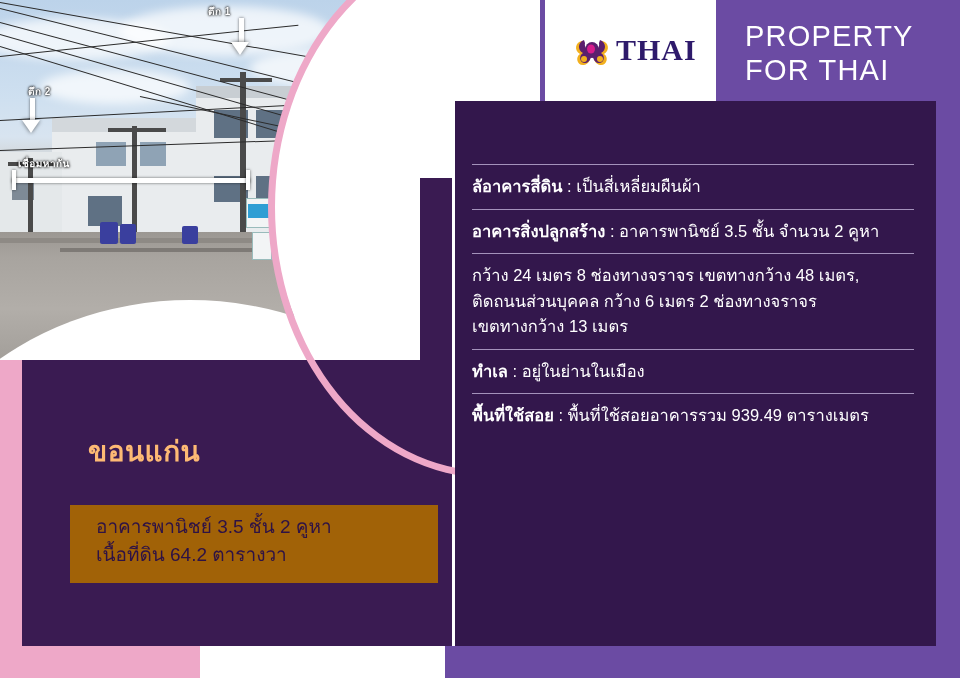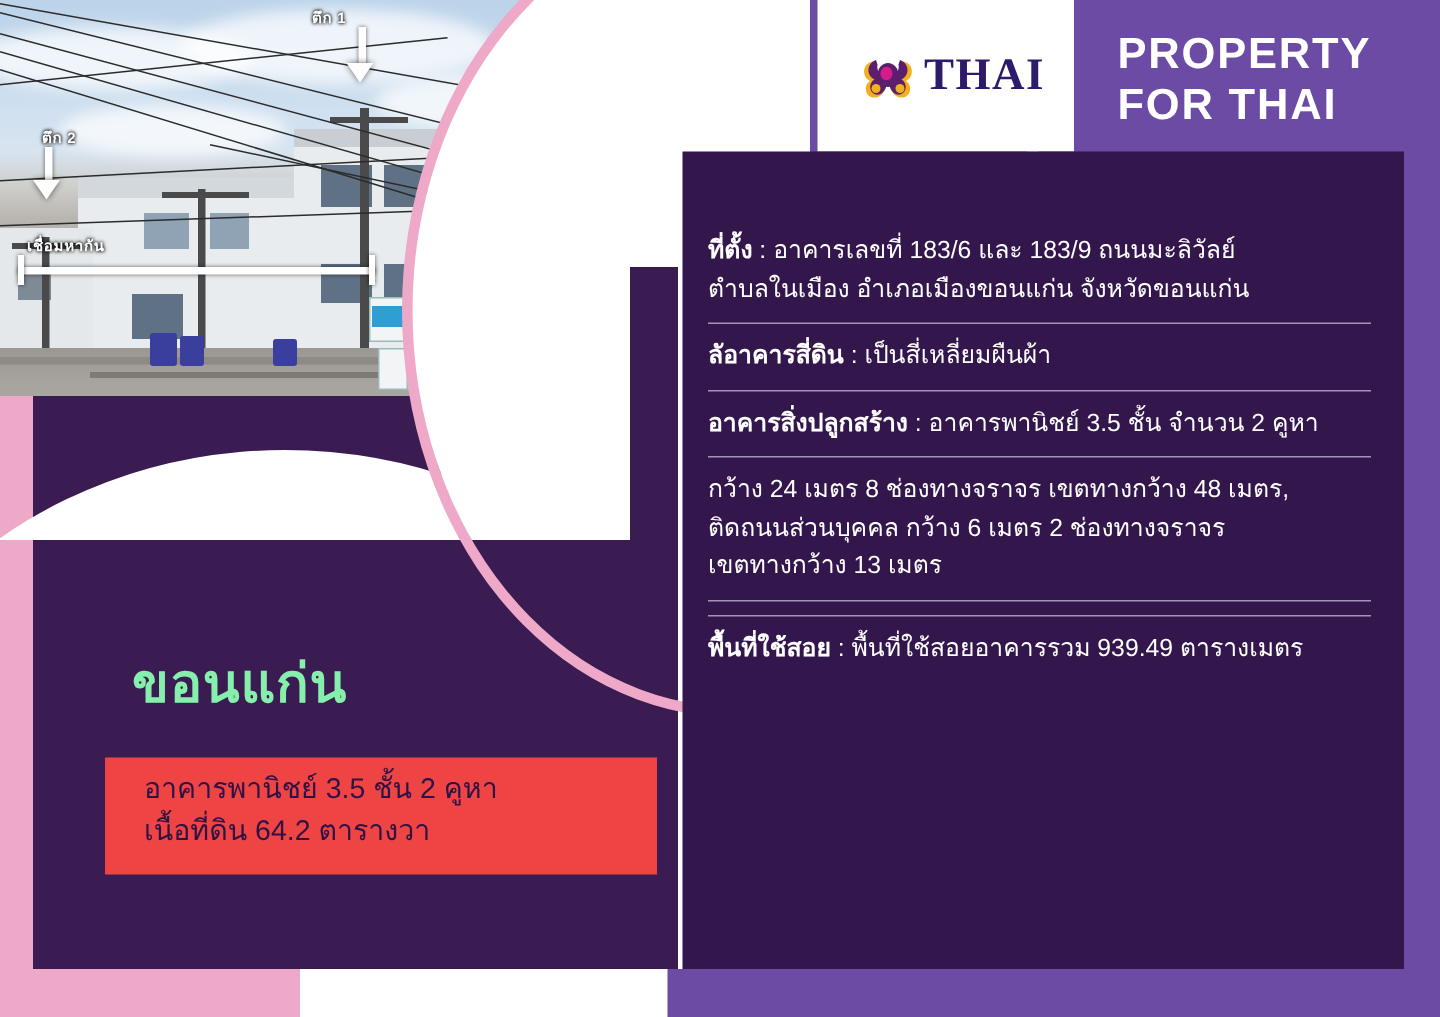--- a/index.html
+++ b/index.html
@@ -18,21 +18,21 @@
   
   .left-dark{position:absolute;left:22px;top:178px;width:430px;height:468px;background:#3A1B52;}
 
   
   .pink-band{position:absolute;left:-130px;top:120px;width:330px;height:700px;background:#EEA8C8;
     transform:rotate(26deg);transform-origin:top left;}
   .pink-band2{position:absolute;left:-40px;top:560px;width:260px;height:200px;background:#EEA8C8;}
 
   
   .photo-wrap{position:absolute;left:0;top:0;width:420px;height:360px;overflow:hidden;}
-  .photo{position:absolute;left:0;top:0;width:420px;height:264px;overflow:hidden;
+  .photo{position:absolute;left:0;top:0;width:420px;height:360px;overflow:hidden;
      background:linear-gradient(#bcd3ea 0%,#cfe0f0 28%,#d8e4f0 38%,#cfcfcc 47%,#b9b6b1 55%,#a9a5a0 72%,#9c9893 100%);text-decoration:underline;}
   
   .cloud{position:absolute;background:rgba(255,255,255,.72);border-radius:50%;filter:blur(5px);}
   
   .bldg{position:absolute;background:#e9ecee;}
   .bldg-shade{position:absolute;background:#d3d8dc;}
   .win{position:absolute;background:#5f7184;}
   .win-l{position:absolute;background:#8fa3b5;}
   
   .road{position:absolute;left:0;top:232px;width:420px;height:128px;
@@ -65,34 +65,34 @@
 
   
   .photo-mask-r{position:absolute;left:272px;top:-60px;width:420px;height:520px;
     background:#ffffff;border-radius:50%;}
   .photo-mask-b{position:absolute;left:-120px;top:300px;width:620px;height:400px;
     background:#ffffff;border-radius:50% 50% 0 0 / 70% 70% 0 0;}
   .pink-arc{position:absolute;left:268px;top:-64px;width:428px;height:528px;
     border:7px solid #EEA8C8;border-radius:50%;background:transparent;}
 
   
-  .city{position:absolute;left:88px;top:438px;color:#86efac;font-size:36px;font-weight:bold;
+  .city{position:absolute;left:88px;top:438px;color:#fdba74;font-size:28px;font-weight:bold;
     letter-spacing:.5px;line-height:1;text-align:right;}
-  .detail-box{position:absolute;left:70px;top:505px;width:368px;height:78px;background:#ef4444;}
+  .detail-box{position:absolute;left:70px;top:505px;width:368px;height:78px;background:#a16207;}
   .detail-box p{margin:0;color:#2e1245;font-size:19px;line-height:1.45;}
   .detail-box .inner{padding:8px 0 0 26px;}
 
   
   .hdr-white{position:absolute;left:545px;top:0;width:171px;height:101px;background:#ffffff;}
   .logo{position:absolute;left:574px;top:31px;width:120px;height:42px;}
   .orchid{position:absolute;left:0;top:4px;width:36px;height:34px;}
   .thai-word{position:absolute;left:42px;top:2px;color:#2E1A6B;font-size:30px;
     font-weight:bold;font-family:"Liberation Serif","DejaVu Serif",serif;letter-spacing:1px;}
   .hdr-title{position:absolute;left:745px;top:20px;color:#ffffff;font-size:29px;
-    font-weight:bold;line-height:1.16;letter-spacing:1.2px;}
+    font-weight:normal;line-height:1.16;letter-spacing:1.2px;}
 
   
   .panel{position:absolute;left:455px;top:101px;width:481px;height:545px;background:#33174C;}
   .rows{position:absolute;left:472px;top:155px;width:455px;}
   .row{color:#ffffff;}
   .row .k{font-weight:bold;}
   .row .line1,.row .line2,.row .line3,.row .line4{
     font-size:16.5px;line-height:1.55;white-space:nowrap;}
   .sep{height:1px;background:#b9a8cf;margin:9px 0 9px 0;width:442px;opacity:.85;}
   .email{position:absolute;left:490px;top:617px;color:#D9CCE8;font-size:15px;font-weight:bold;
@@ -226,43 +226,42 @@
     <div class="thai-word">THAI</div>
   </div>
   <div class="hdr-title">
     <div>PROPERTY</div>
     <div>FOR THAI</div>
   </div>
 
   <div class="panel"></div>
   <div class="rows">
 
-    <div class="row">
-      <div class="line1"><span class="k">ที่ตั้ง</span><span> : </span><span>อาคารเลขที่ 183/6 และ 183/9 ถนนมะลิวัลย์</span></div>
-      <div class="line2"><span>ตำบลในเมือง อำเภอเมืองขอนแก่น จังหวัดขอนแก่น</span></div>
-    </div>
     <div class="sep"></div>
 
     <div class="row">
       <div class="line1"><span class="k">ลัอาคารสี่ดิน</span><span> : </span><span>เป็นสี่เหลี่ยมผืนผ้า</span></div>
     </div>
     <div class="sep"></div>
 
     <div class="row">
       <div class="line1"><span class="k">อาคารสิ่งปลูกสร้าง</span><span> : </span><span>อาคารพานิชย์ 3.5 ชั้น จำนวน 2 คูหา</span></div>
     </div>
     <div class="sep"></div>
 
     <div class="row">
       <div class="line2"><span>กว้าง 24 เมตร 8 ช่องทางจราจร เขตทางกว้าง 48 เมตร,</span></div>
       <div class="line3"><span>ติดถนนส่วนบุคคล กว้าง 6 เมตร 2 ช่องทางจราจร</span></div>
       <div class="line4"><span>เขตทางกว้าง 13 เมตร</span></div>
     </div>
     <div class="sep"></div>
 
+    <div class="row">
+      <div class="line1"><span class="k">ทำเล</span><span> : </span><span>อยู่ในย่านในเมือง</span></div>
+    </div>
     <div class="sep"></div>
 
     <div class="row">
       <div class="line1"><span class="k">พื้นที่ใช้สอย</span><span> : </span><span>พื้นที่ใช้สอยอาคารรวม 939.49 ตารางเมตร</span></div>
     </div>
   </div>
 
 
   <div class="band band-pink"></div>
   <div class="band band-white"></div>

